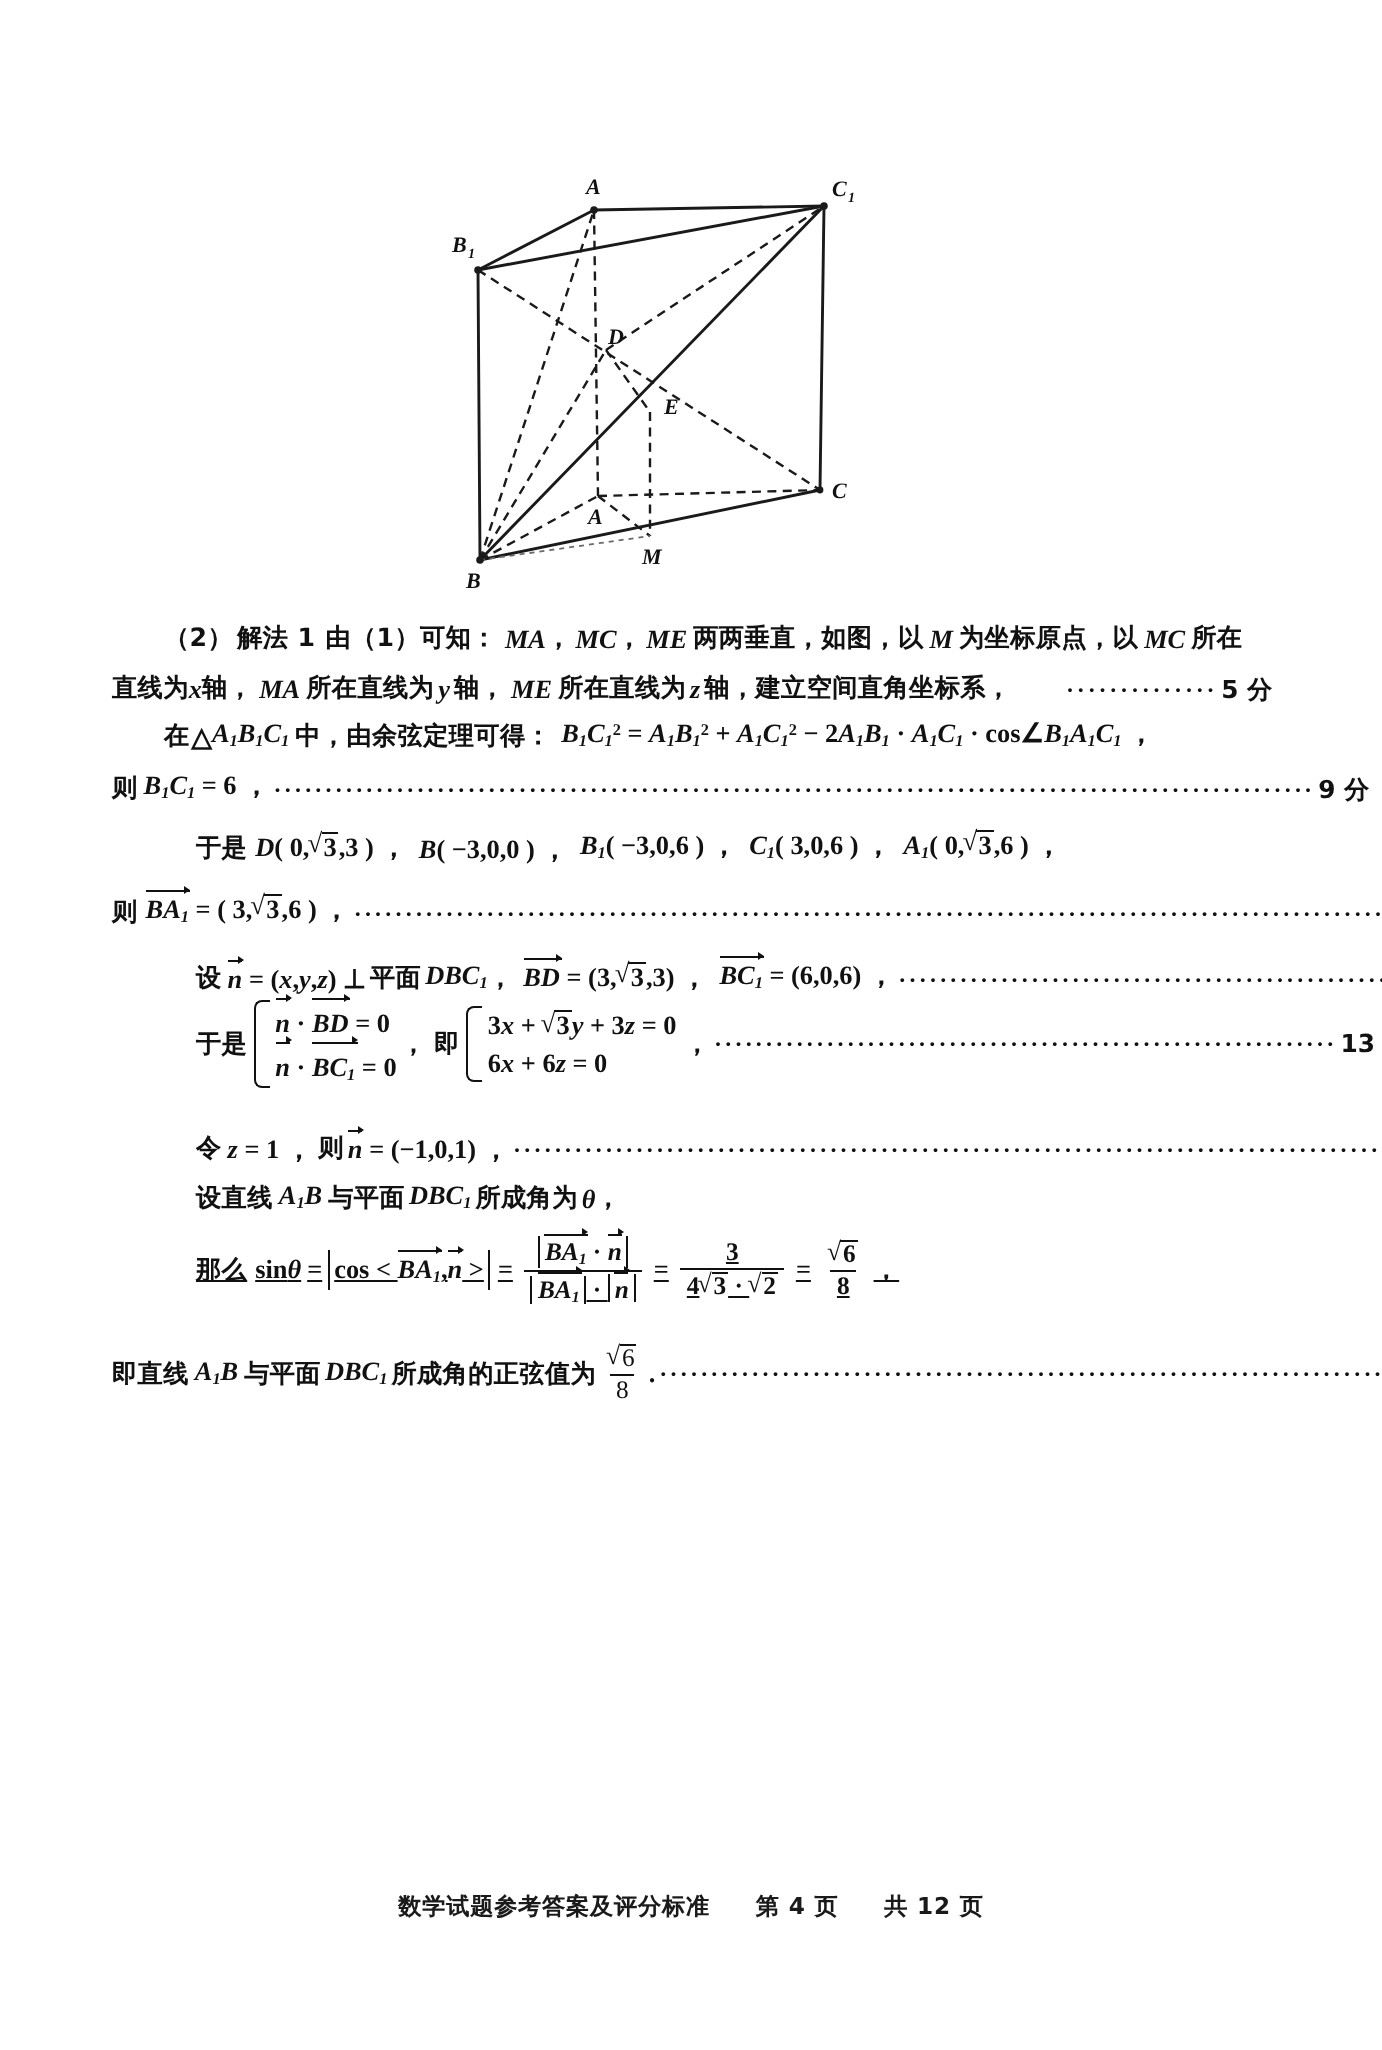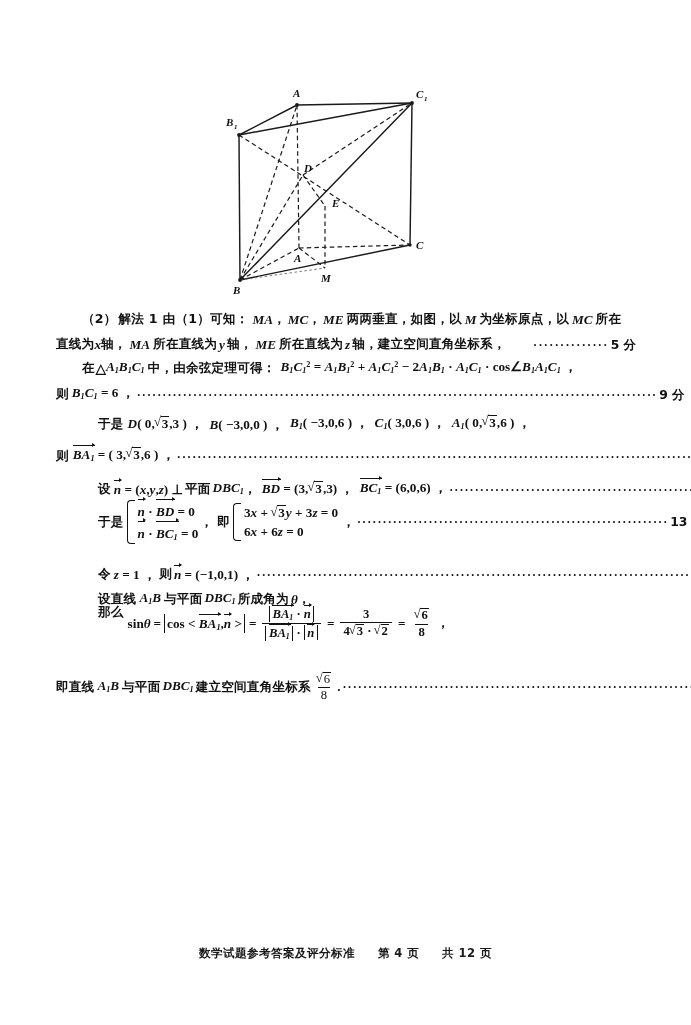--- a/index.html
+++ b/index.html
@@ -402,21 +402,21 @@
     <div class="line indent3" style="height:25px;">
       <span class="zh">设直线</span>
       <span class="mi" style="margin-left:3px;">A<sub>1</sub>B</span>
       <span class="zh" style="margin-left:3px;">与平面</span>
       <span class="mi" style="margin-left:2px;">DBC<sub>1</sub></span>
       <span class="zh" style="margin-left:2px;">所成角为</span>
       <span class="mi" style="margin-left:2px;">θ</span>
       <span class="zh">，</span>
     </div>
 
-    <div class="line indent3" style="height:58px; align-items:flex-start;">
+    <div class="line indent3" style="height:58px; align-items:center;text-decoration:underline;">
       <span class="zh">那么</span>
       <span class="mn" style="margin-left:4px; display:flex; align-items:center;">
         <span class="mn">sin</span>
           <span class="mi">θ</span>
         <span style="margin:0 3px;">=</span>
         <span class="absTall">
           cos &lt; <span class="vec"><span class="mi">BA<sub>1</sub></span></span>,<span class="nvec"><span class="mi">n</span></span> &gt;
         </span>
         <span style="margin:0 4px;">=</span>
         <span class="frac" style="vertical-align:middle;">
@@ -439,21 +439,21 @@
         </span>
         <span class="zh" style="margin-left:3px;">，</span>
       </span>
     </div>
 
     <div class="line indent0" style="height:46px; align-items:center;">
       <span class="zh">即直线</span>
       <span class="mi" style="margin-left:3px;">A<sub>1</sub>B</span>
       <span class="zh" style="margin-left:3px;">与平面</span>
       <span class="mi" style="margin-left:2px;">DBC<sub>1</sub></span>
-      <span class="zh" style="margin-left:2px;">建立空间直角坐标系</span>
+      <span class="zh" style="margin-left:2px;">所成角的正弦值为</span>
       <span class="frac" style="vertical-align:middle; margin-left:3px;">
         <span class="num"><span class="sqrt"><span class="rad">6</span></span></span>
         <span class="den">8</span>
       </span>
       <span class="mn" style="margin-left:1px;">.</span>
       <span class="tail">
         <span class="leader">·····························································································</span>
 
       </span>
     </div>

